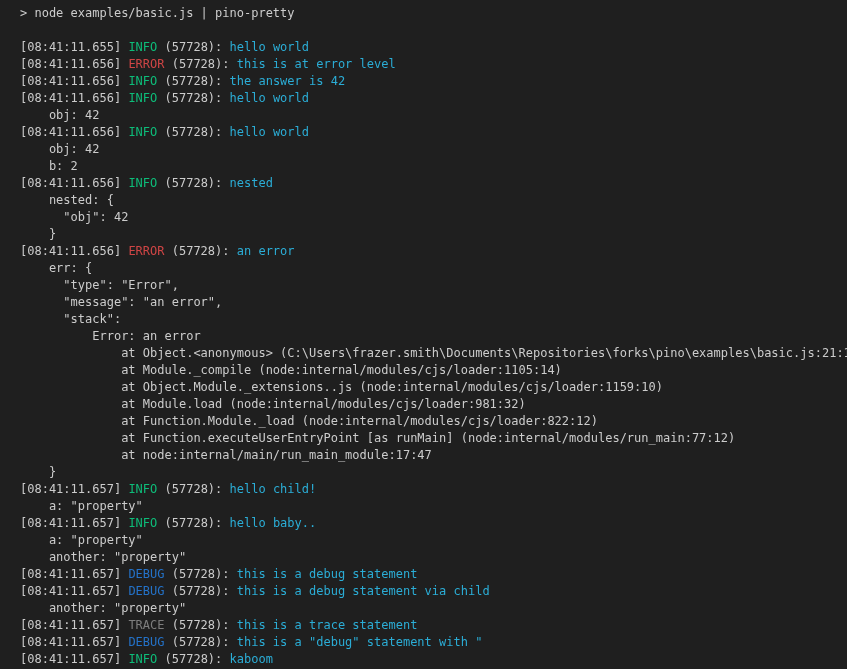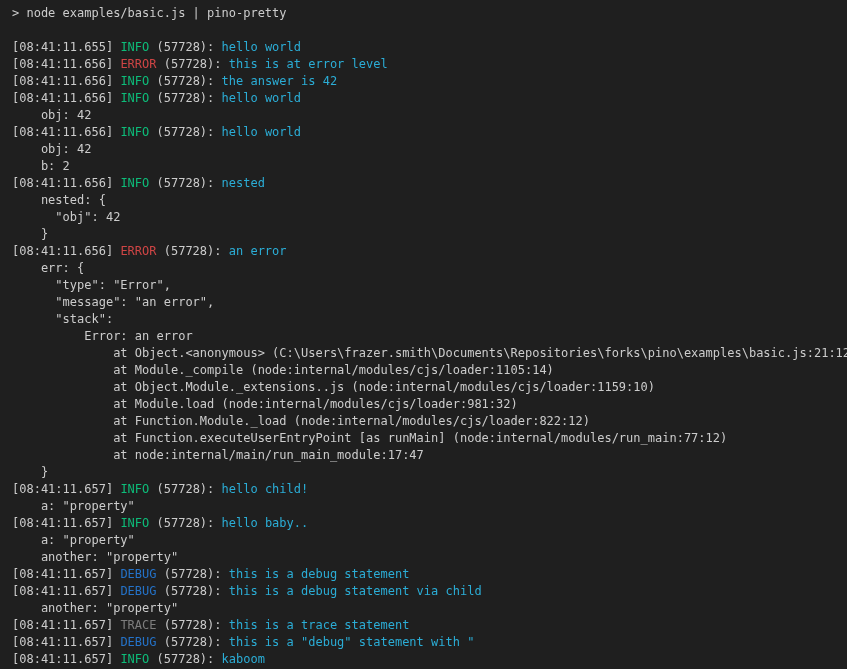--- a/index.html
+++ b/index.html
@@ -13,18 +13,19 @@
     box-sizing: border-box;
     padding: 5px 0 0 12px;
     overflow: hidden;
     font-family: "DejaVu Sans Mono", "Liberation Mono", monospace;
     font-size: 12px;
     line-height: 17px;
     white-space: pre;
   }
   .line {
     min-height: 17px;
+    margin-left: 8px;
   }
 </style>
 </head>
 <body>
 
 <div id="terminal" style="background: rgb(31, 31, 31); color: rgb(204, 204, 204);"><div class="line"><span style="color: rgb(204, 204, 204);">&gt; node examples/basic.js | pino-pretty</span></div><div class="line"></div><div class="line"><span style="color: rgb(204, 204, 204);">[08:41:11.655] </span><span style="color: rgb(13, 188, 121);">INFO</span><span style="color: rgb(204, 204, 204);"> (57728): </span><span style="color: rgb(43, 173, 214);">hello world</span></div><div class="line"><span style="color: rgb(204, 204, 204);">[08:41:11.656] </span><span style="color: rgb(207, 69, 69);">ERROR</span><span style="color: rgb(204, 204, 204);"> (57728): </span><span style="color: rgb(43, 173, 214);">this is at error level</span></div><div class="line"><span style="color: rgb(204, 204, 204);">[08:41:11.656] </span><span style="color: rgb(13, 188, 121);">INFO</span><span style="color: rgb(204, 204, 204);"> (57728): </span><span style="color: rgb(43, 173, 214);">the answer is 42</span></div><div class="line"><span style="color: rgb(204, 204, 204);">[08:41:11.656] </span><span style="color: rgb(13, 188, 121);">INFO</span><span style="color: rgb(204, 204, 204);"> (57728): </span><span style="color: rgb(43, 173, 214);">hello world</span></div><div class="line"><span style="color: rgb(204, 204, 204);">    obj: 42</span></div><div class="line"><span style="color: rgb(204, 204, 204);">[08:41:11.656] </span><span style="color: rgb(13, 188, 121);">INFO</span><span style="color: rgb(204, 204, 204);"> (57728): </span><span style="color: rgb(43, 173, 214);">hello world</span></div><div class="line"><span style="color: rgb(204, 204, 204);">    obj: 42</span></div><div class="line"><span style="color: rgb(204, 204, 204);">    b: 2</span></div><div class="line"><span style="color: rgb(204, 204, 204);">[08:41:11.656] </span><span style="color: rgb(13, 188, 121);">INFO</span><span style="color: rgb(204, 204, 204);"> (57728): </span><span style="color: rgb(43, 173, 214);">nested</span></div><div class="line"><span style="color: rgb(204, 204, 204);">    nested: {</span></div><div class="line"><span style="color: rgb(204, 204, 204);">      "obj": 42</span></div><div class="line"><span style="color: rgb(204, 204, 204);">    }</span></div><div class="line"><span style="color: rgb(204, 204, 204);">[08:41:11.656] </span><span style="color: rgb(207, 69, 69);">ERROR</span><span style="color: rgb(204, 204, 204);"> (57728): </span><span style="color: rgb(43, 173, 214);">an error</span></div><div class="line"><span style="color: rgb(204, 204, 204);">    err: {</span></div><div class="line"><span style="color: rgb(204, 204, 204);">      "type": "Error",</span></div><div class="line"><span style="color: rgb(204, 204, 204);">      "message": "an error",</span></div><div class="line"><span style="color: rgb(204, 204, 204);">      "stack":</span></div><div class="line"><span style="color: rgb(204, 204, 204);">          Error: an error</span></div><div class="line"><span style="color: rgb(204, 204, 204);">              at Object.&lt;anonymous&gt; (C:\Users\frazer.smith\Documents\Repositories\forks\pino\examples\basic.js:21:12)</span></div><div class="line"><span style="color: rgb(204, 204, 204);">              at Module._compile (node:internal/modules/cjs/loader:1105:14)</span></div><div class="line"><span style="color: rgb(204, 204, 204);">              at Object.Module._extensions..js (node:internal/modules/cjs/loader:1159:10)</span></div><div class="line"><span style="color: rgb(204, 204, 204);">              at Module.load (node:internal/modules/cjs/loader:981:32)</span></div><div class="line"><span style="color: rgb(204, 204, 204);">              at Function.Module._load (node:internal/modules/cjs/loader:822:12)</span></div><div class="line"><span style="color: rgb(204, 204, 204);">              at Function.executeUserEntryPoint [as runMain] (node:internal/modules/run_main:77:12)</span></div><div class="line"><span style="color: rgb(204, 204, 204);">              at node:internal/main/run_main_module:17:47</span></div><div class="line"><span style="color: rgb(204, 204, 204);">    }</span></div><div class="line"><span style="color: rgb(204, 204, 204);">[08:41:11.657] </span><span style="color: rgb(13, 188, 121);">INFO</span><span style="color: rgb(204, 204, 204);"> (57728): </span><span style="color: rgb(43, 173, 214);">hello child!</span></div><div class="line"><span style="color: rgb(204, 204, 204);">    a: "property"</span></div><div class="line"><span style="color: rgb(204, 204, 204);">[08:41:11.657] </span><span style="color: rgb(13, 188, 121);">INFO</span><span style="color: rgb(204, 204, 204);"> (57728): </span><span style="color: rgb(43, 173, 214);">hello baby..</span></div><div class="line"><span style="color: rgb(204, 204, 204);">    a: "property"</span></div><div class="line"><span style="color: rgb(204, 204, 204);">    another: "property"</span></div><div class="line"><span style="color: rgb(204, 204, 204);">[08:41:11.657] </span><span style="color: rgb(36, 114, 200);">DEBUG</span><span style="color: rgb(204, 204, 204);"> (57728): </span><span style="color: rgb(43, 173, 214);">this is a debug statement</span></div><div class="line"><span style="color: rgb(204, 204, 204);">[08:41:11.657] </span><span style="color: rgb(36, 114, 200);">DEBUG</span><span style="color: rgb(204, 204, 204);"> (57728): </span><span style="color: rgb(43, 173, 214);">this is a debug statement via child</span></div><div class="line"><span style="color: rgb(204, 204, 204);">    another: "property"</span></div><div class="line"><span style="color: rgb(204, 204, 204);">[08:41:11.657] </span><span style="color: rgb(126, 126, 126);">TRACE</span><span style="color: rgb(204, 204, 204);"> (57728): </span><span style="color: rgb(43, 173, 214);">this is a trace statement</span></div><div class="line"><span style="color: rgb(204, 204, 204);">[08:41:11.657] </span><span style="color: rgb(36, 114, 200);">DEBUG</span><span style="color: rgb(204, 204, 204);"> (57728): </span><span style="color: rgb(43, 173, 214);">this is a "debug" statement with "</span></div><div class="line"><span style="color: rgb(204, 204, 204);">[08:41:11.657] </span><span style="color: rgb(13, 188, 121);">INFO</span><span style="color: rgb(204, 204, 204);"> (57728): </span><span style="color: rgb(43, 173, 214);">kaboom</span></div></div>
 
 </body></html>

